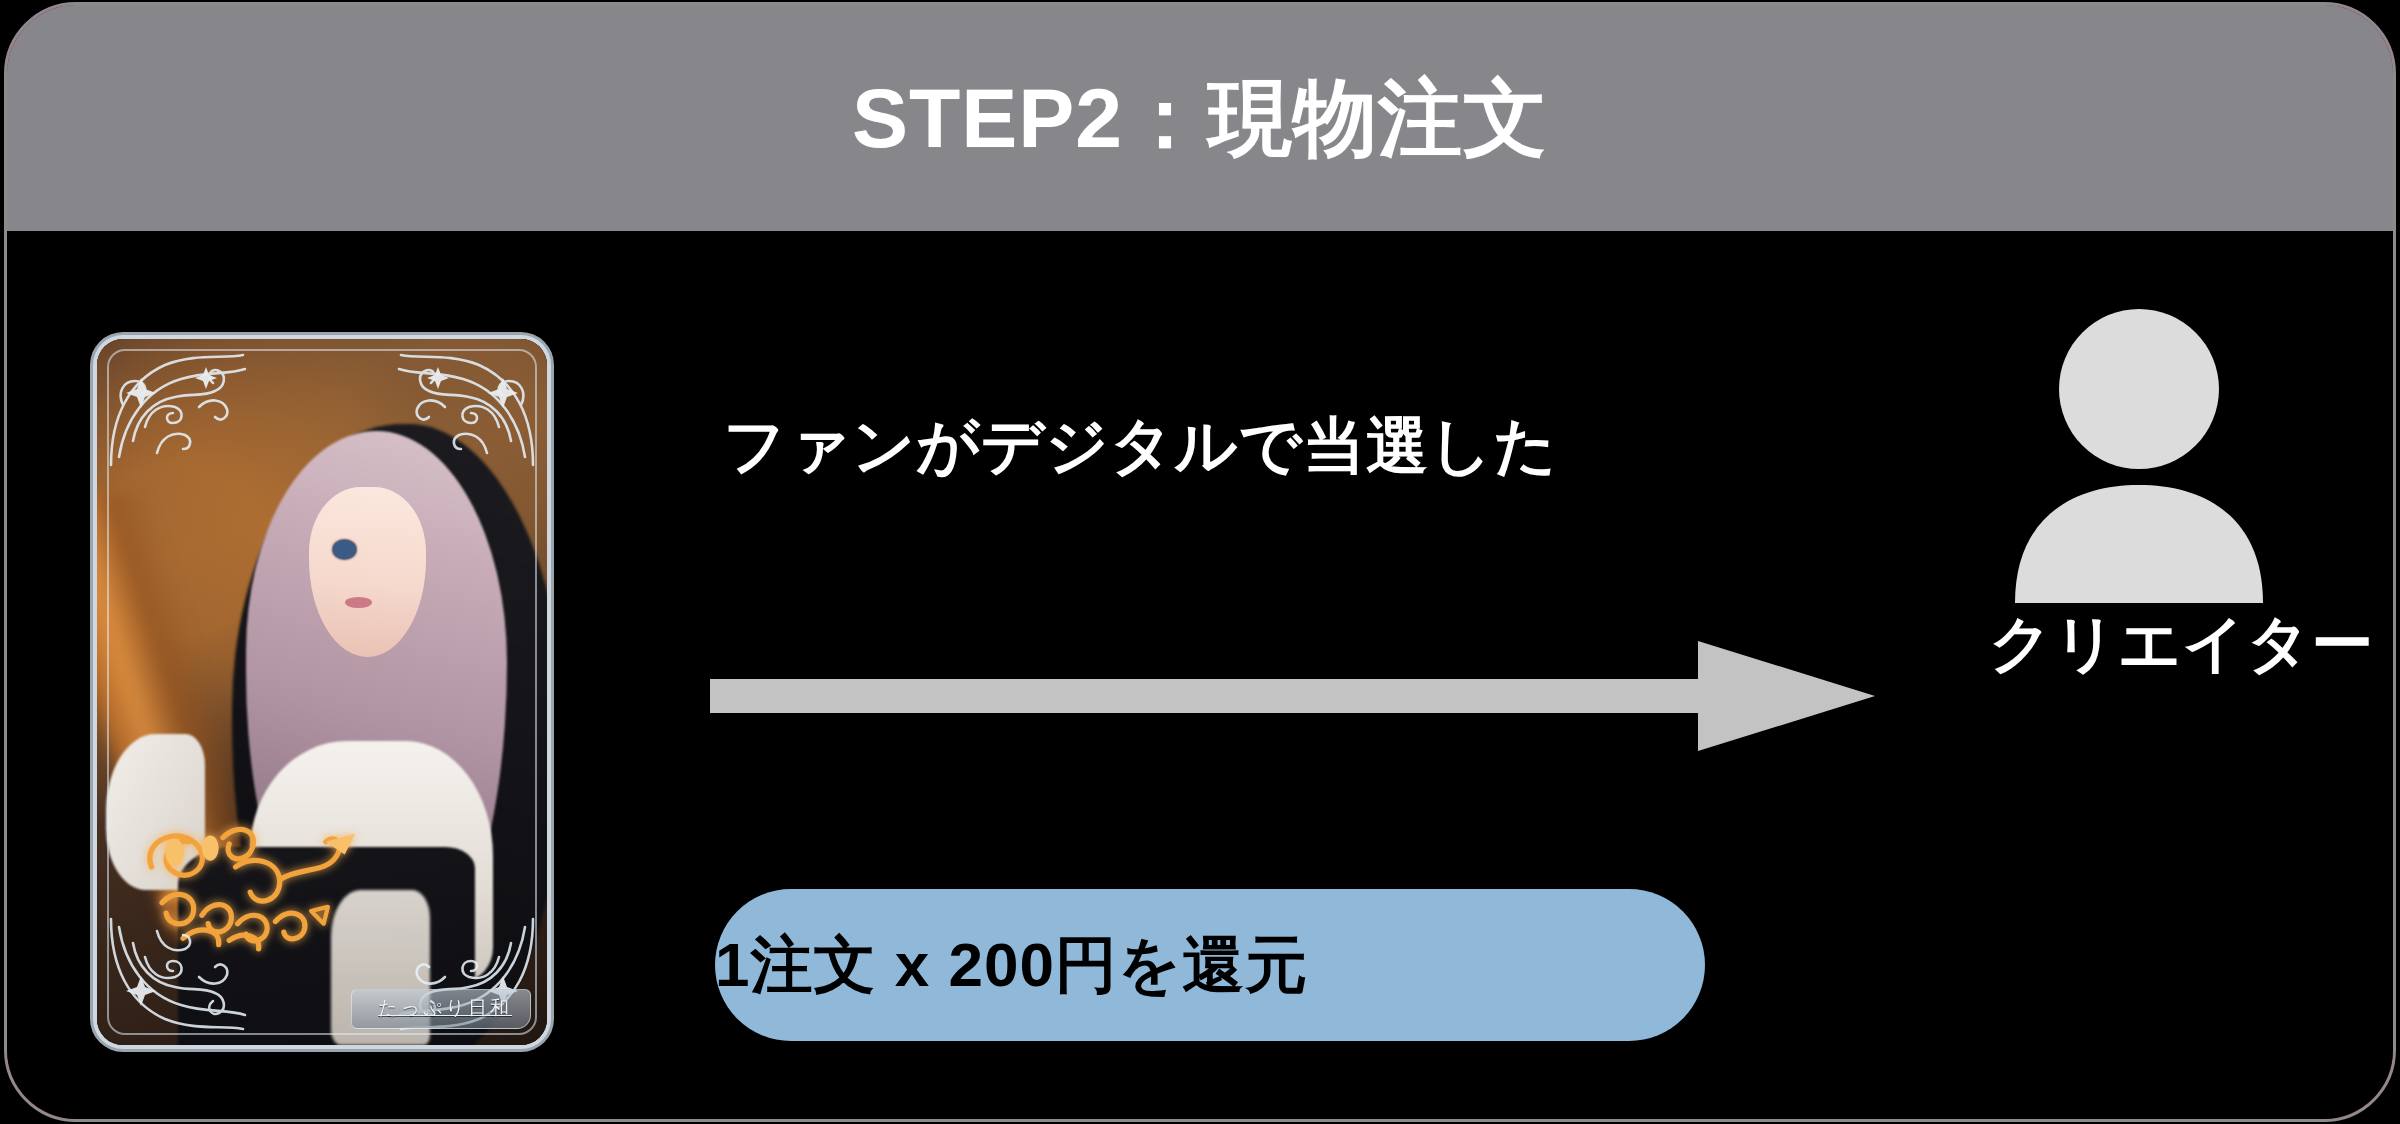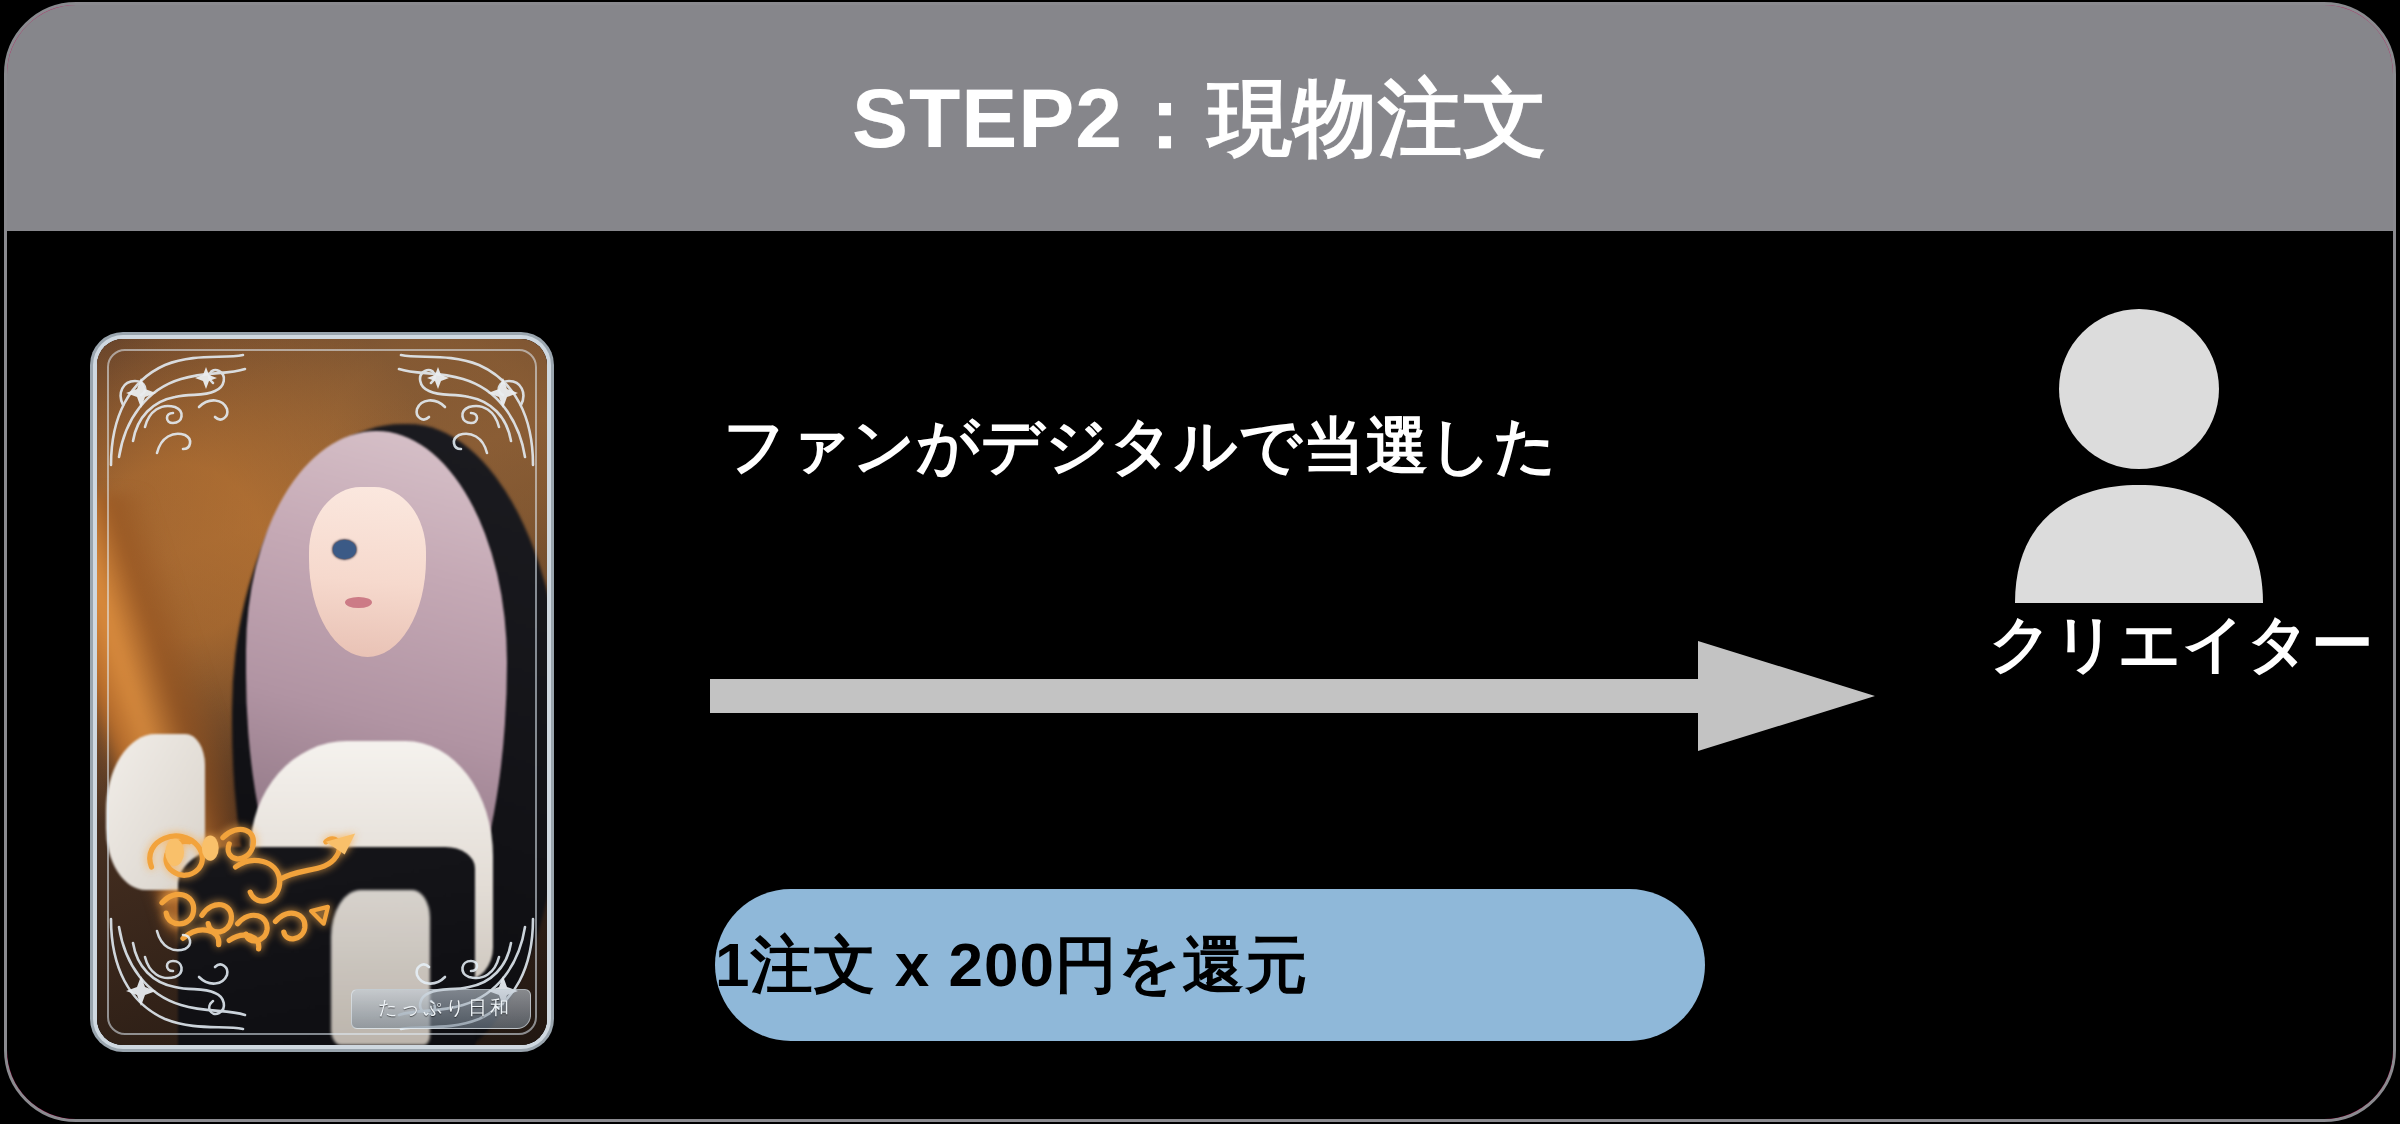--- a/index.html
+++ b/index.html
@@ -233,20 +233,21 @@
     padding: 5px 18px 7px 26px;
     border-radius: 6px 6px 14px 6px;
     background: linear-gradient(180deg, rgba(196,206,216,.62), rgba(120,134,148,.62));
     border: 1px solid rgba(235,242,248,.55);
     color: #eef3f7;
     font-size: 19px;
     letter-spacing: 3px;
     font-family: "DejaVu Serif", "Liberation Serif", serif;
     text-shadow: 0 1px 1px rgba(0,0,0,.55);
     white-space: nowrap;
+    text-decoration: underline;
   }
 
   
   .desc {
     position: absolute;
     left: 716px;
     top: 175px;
     color: #ffffff;
     font-size: 62px;
     font-weight: bold;

